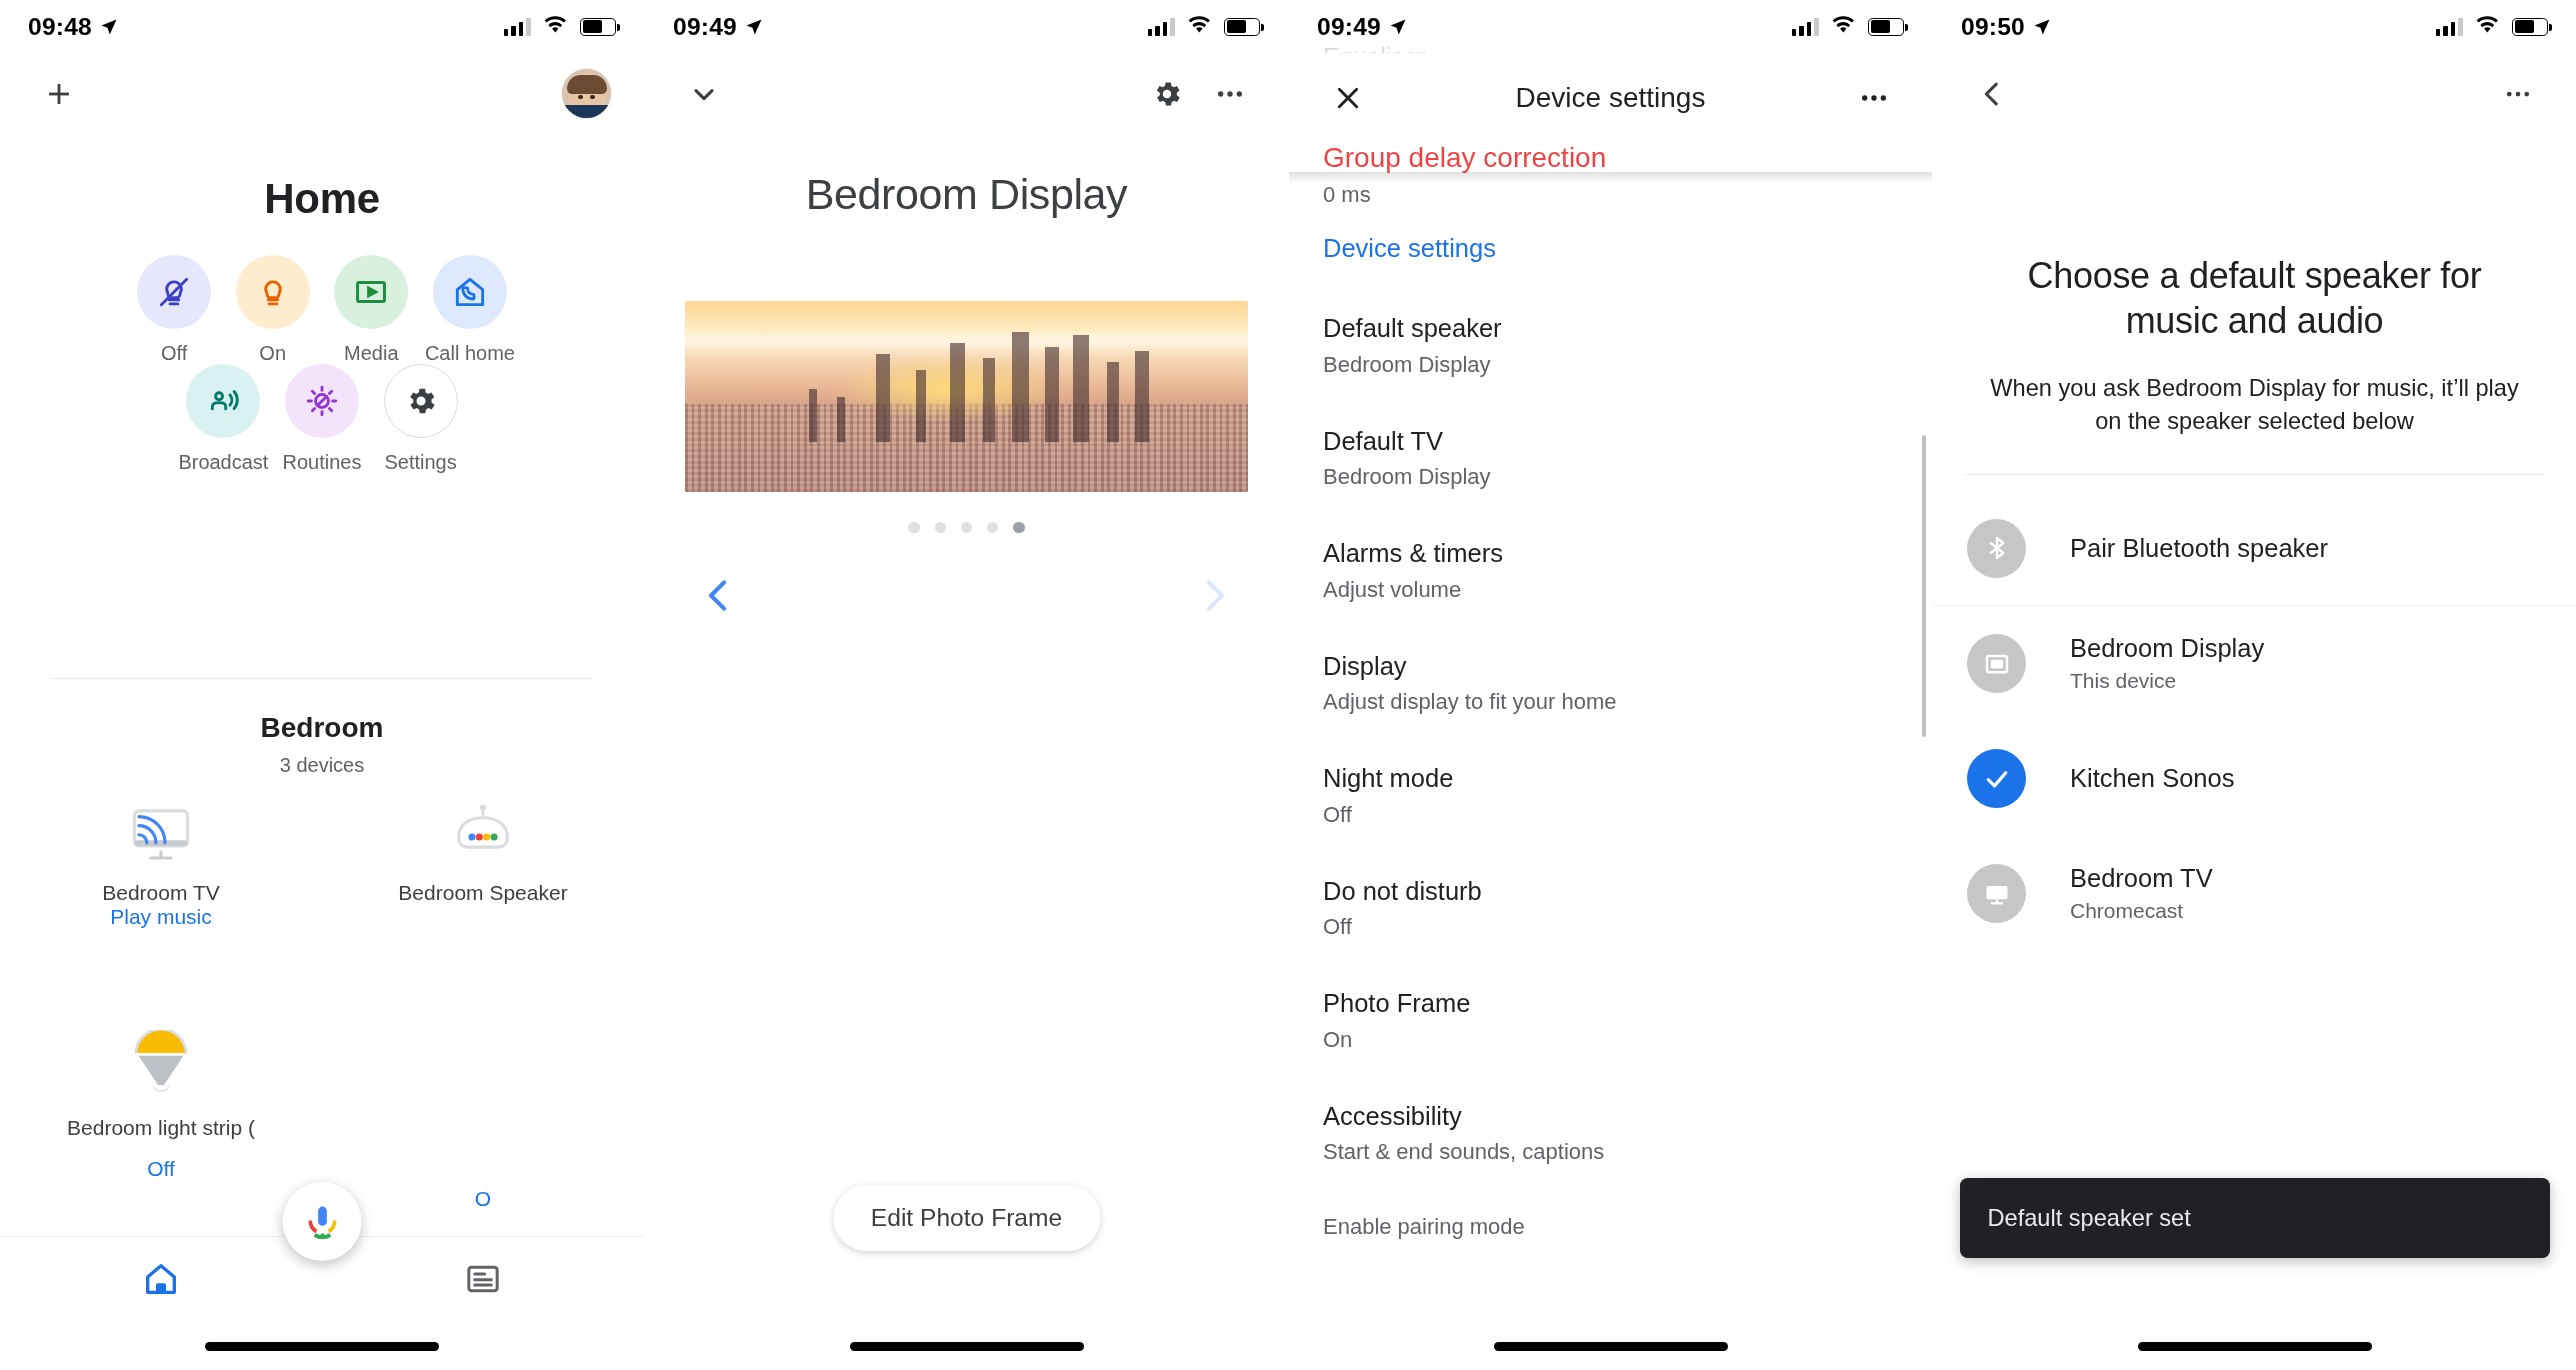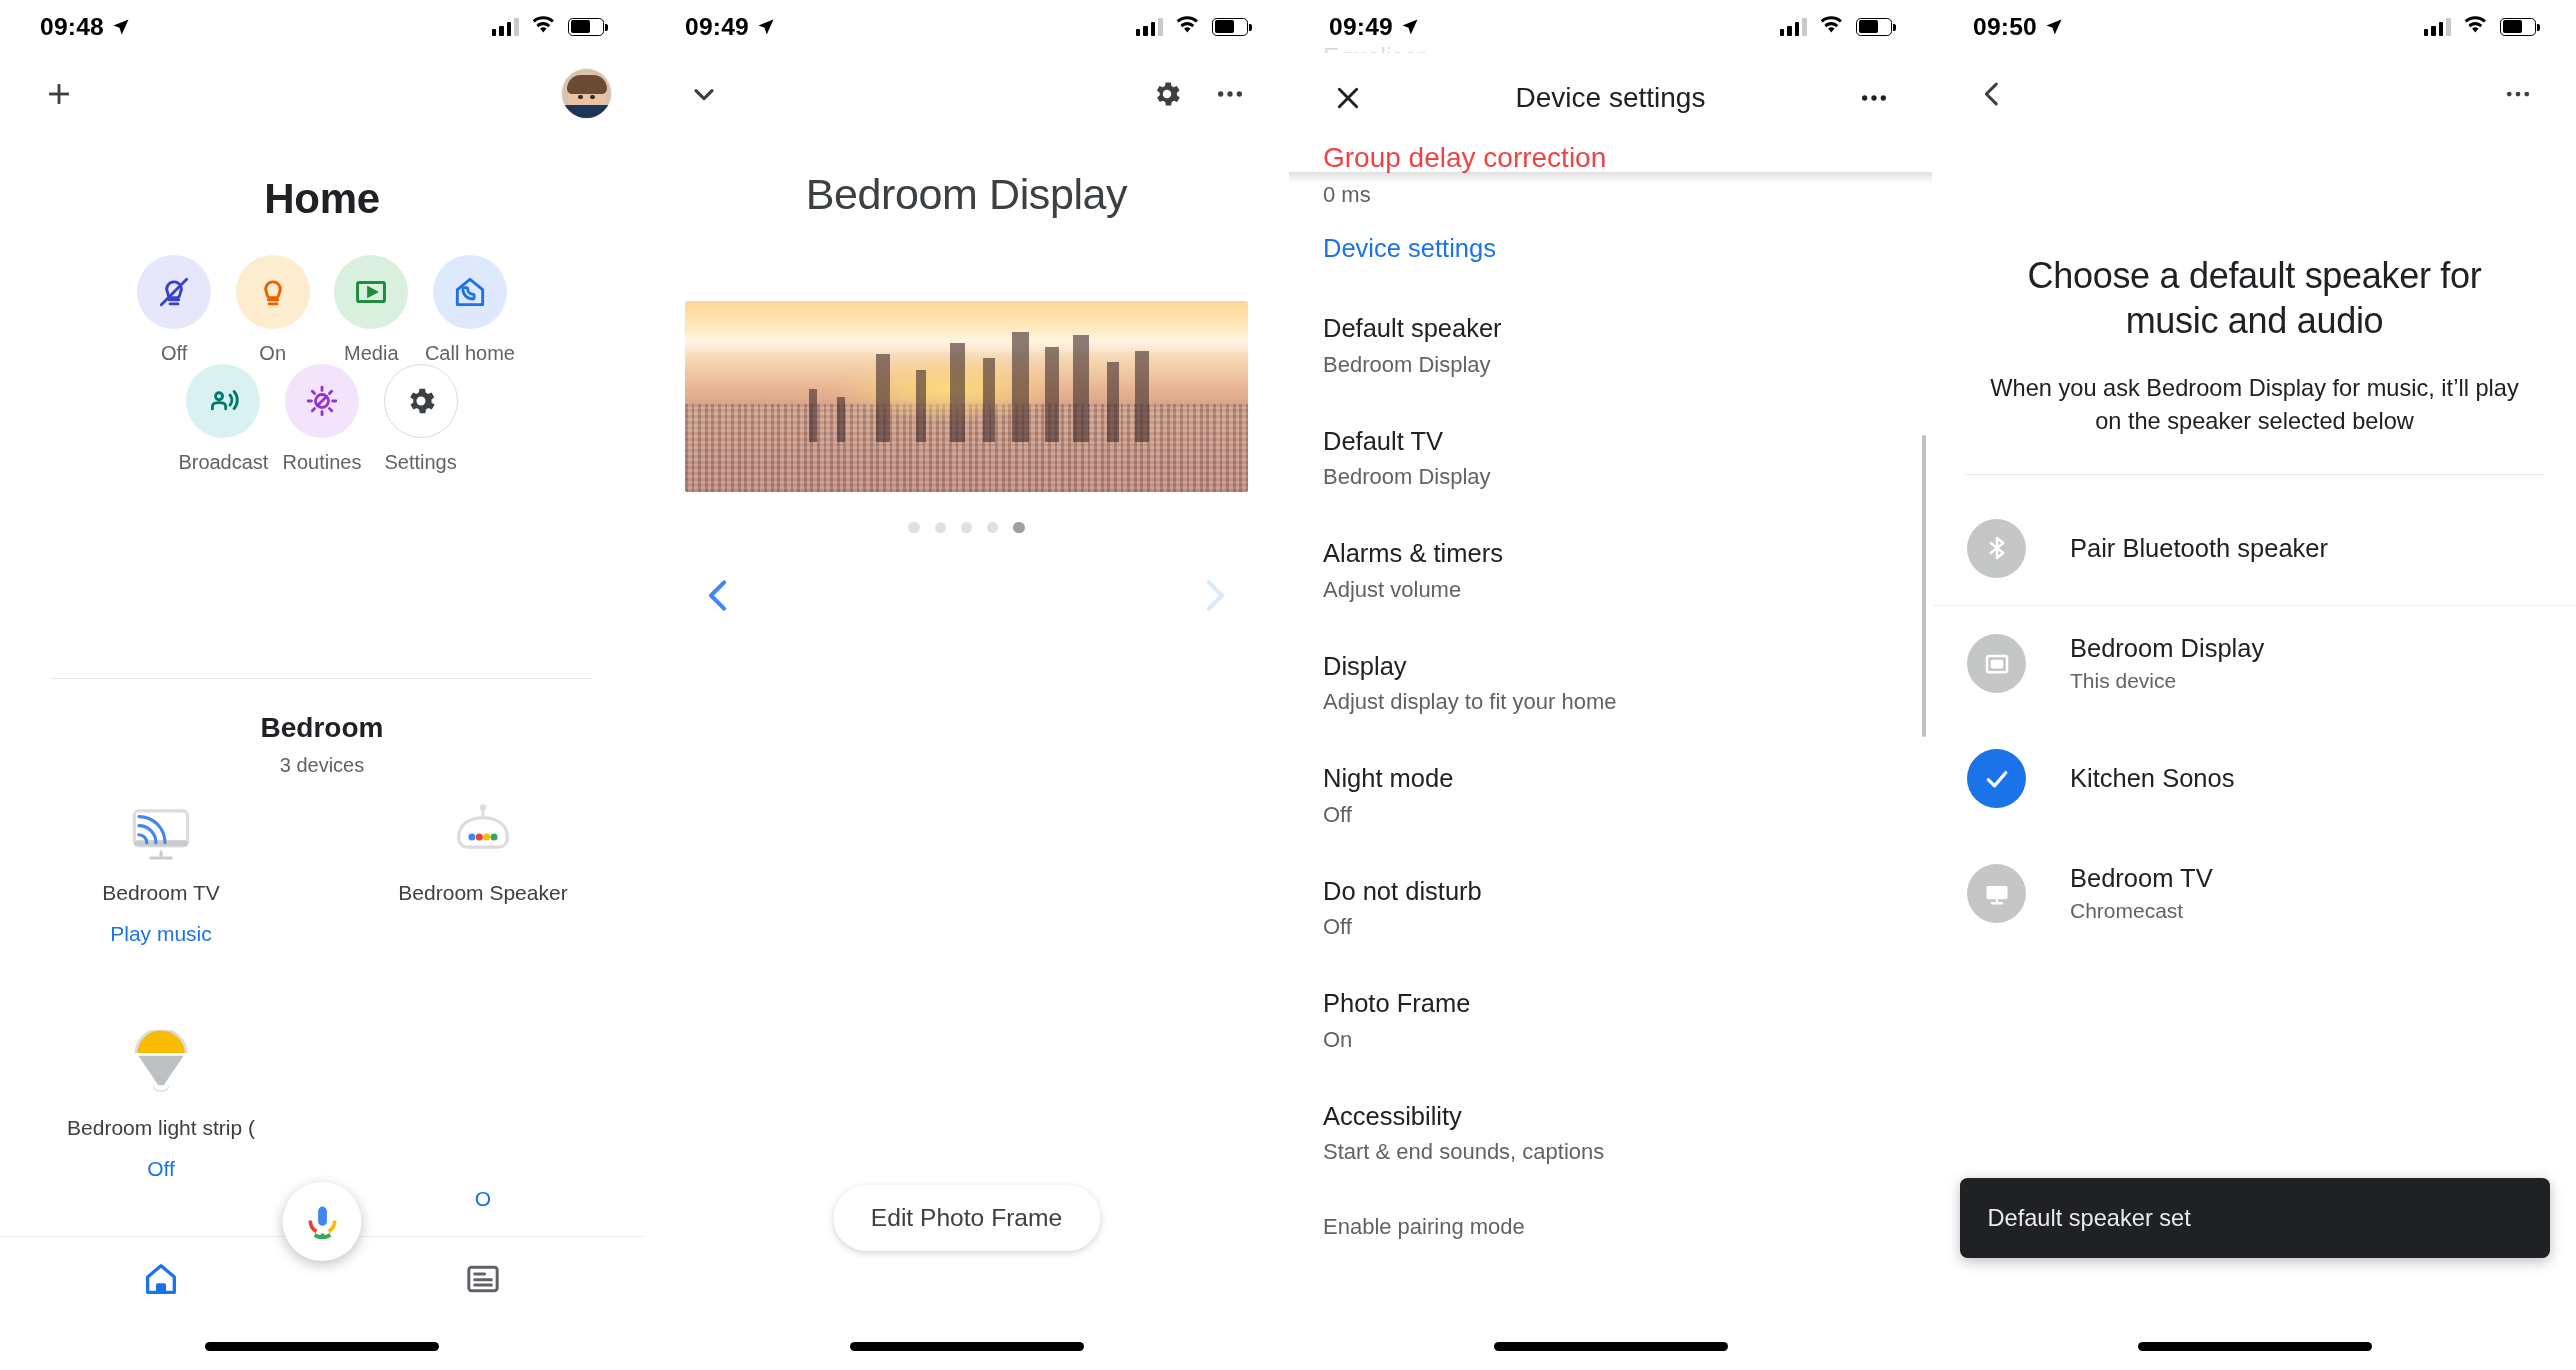--- a/index.html
+++ b/index.html
@@ -16,21 +16,21 @@
     background: #fff;
     overflow: hidden;
     flex: 0 0 644px;
   }
   .screen + .screen { border-left: 0.9px solid #ffffff; }
 
   
   .statusbar {
     position: absolute; top: 0; left: 0; right: 0; height: 53px;
     display: flex; align-items: center; justify-content: space-between;
-    padding: 0 40px;
+    padding: 0 28px;
     z-index: 40;
     background: #fff;
   }
   .sb-left { display: flex; align-items: center; gap: 7.6px; }
   .sb-time { font-size: 24.6px; font-weight: 700; letter-spacing: 0.2px; color: #000; }
   .sb-loc { width: 18px; height: 18px; display: inline-block; }
   .sb-right { display: flex; align-items: center; gap: 12.3px; }
   .sig { display: flex; align-items: flex-end; gap: 2.8px; height: 19px; }
   .sig i { display: block; width: 4.7px; background: #000; border-radius: 0.9px; }
   .sig i:nth-child(1) { height: 6.6px; }
@@ -118,21 +118,21 @@
     font-size: 28px; font-weight: 700; color: #202124;
   }
   .room-count {
     position: absolute; left: 0; right: 0; text-align: center;
     font-size: 20px; color: #5f6368;
   }
 
   .dev-grid { position: absolute; left: 0; right: 0; display: flex; }
   .dev-cell { flex: 1; display: flex; flex-direction: column; align-items: center; cursor: pointer; }
   .dev-name { margin-top: 11.3px; font-size: 21px; color: #3c4043; white-space: nowrap; }
-  .dev-sub-link { margin-top: 17px; font-size: 21px; color: #1a73e8; font-weight: 500; }
+  .dev-sub-link { margin-top: 0; font-size: 21px; color: #1a73e8; font-weight: 500; }
   .dev-sub-off { margin-top: 17px; font-size: 21px; color: #1a73e8; }
 
   .fab {
     position: absolute; left: 50%; transform: translateX(-50%);
     bottom: 109px; width: 79px; height: 79px; border-radius: 50%;
     background: #fff; box-shadow: 0 3.8px 13.2px rgba(0,0,0,.24);
     display: flex; align-items: center; justify-content: center;
     z-index: 30; cursor: pointer;
   }
   .tabbar {

